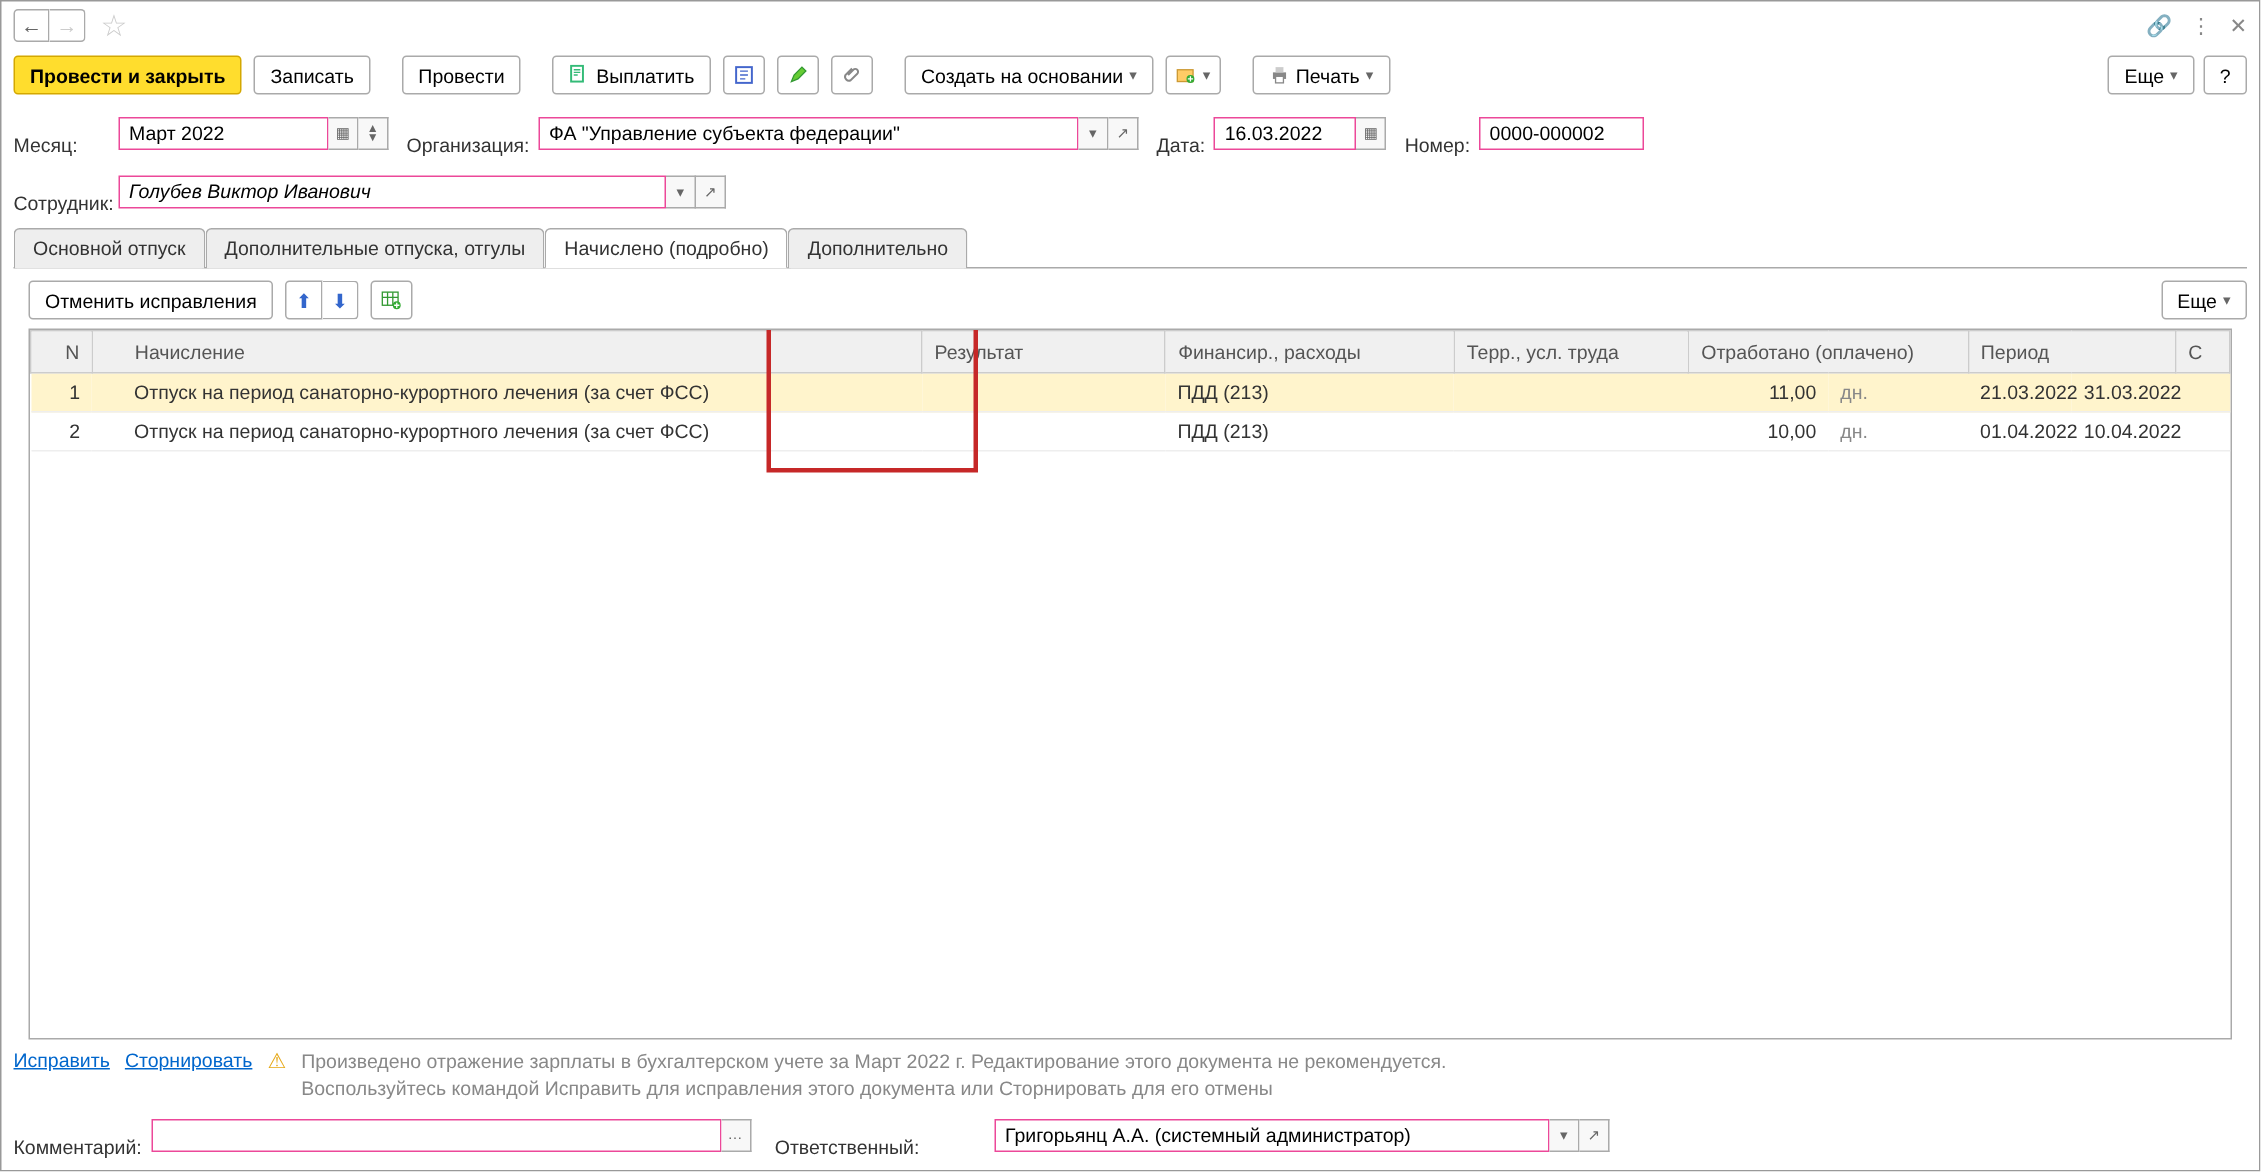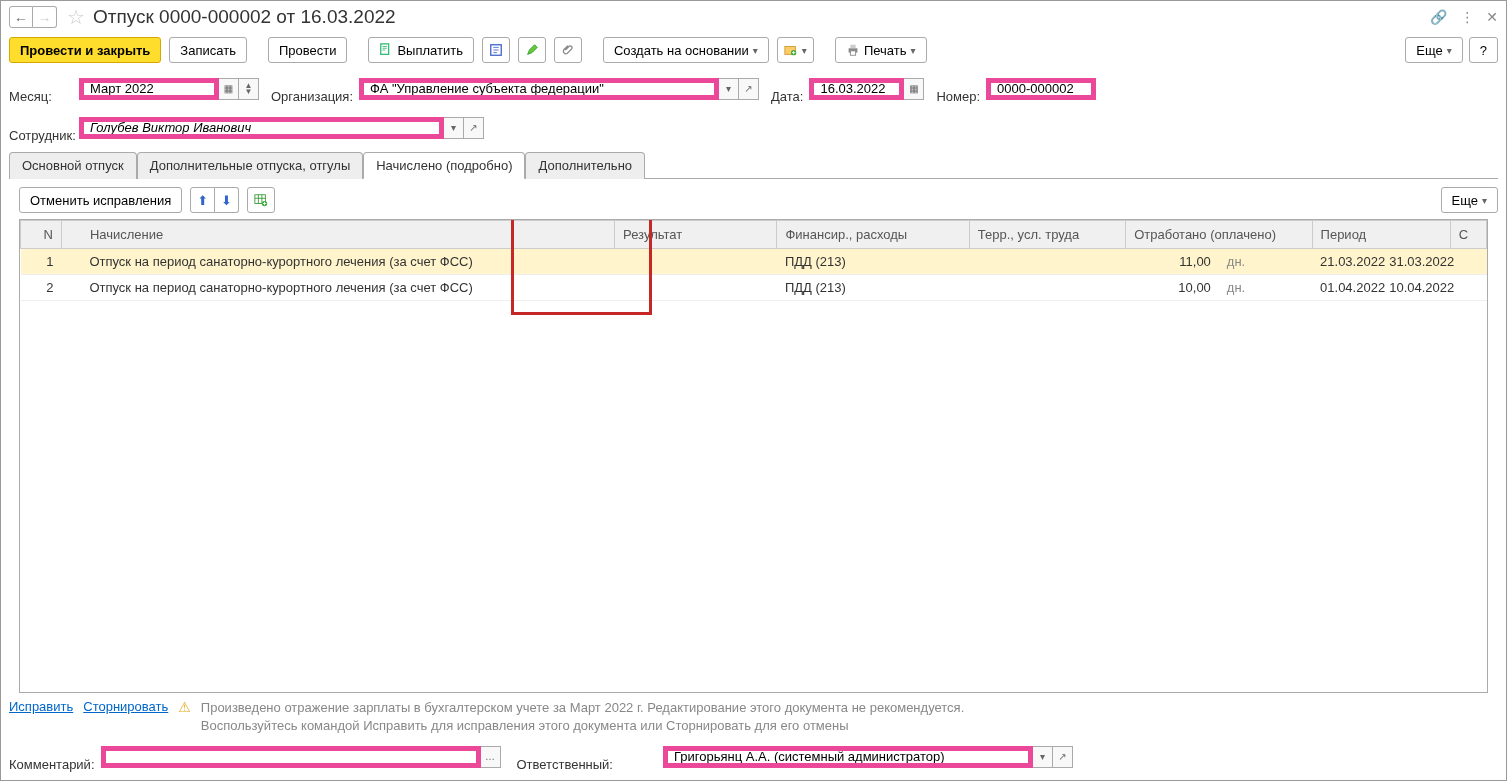--- a/index.html
+++ b/index.html
@@ -20,21 +20,21 @@
 .toolbar { display:flex; align-items:center; padding: 4px 8px 8px; gap:8px; }
 .btn { border: 1px solid #aaa; background:#fff; border-radius:3px; padding: 4px 10px; font-size:13px; cursor:pointer; height:26px; display:inline-flex; align-items:center; gap:4px; }
 .btn-primary { background: #ffdd2d; border-color:#d4a800; font-weight:bold; }
 .btn-icon { padding: 4px 6px; }
 .sep { width:1px; height:20px; background:transparent; margin:0 2px; }
 
 
 .form-row { display:flex; align-items:center; padding: 2px 8px 6px; gap:6px; }
 .label { font-size:13px; color:#333;margin-top:16px; }
 .input-group { display:flex; align-items:stretch; }
-.text-input { border:5px solid #ec4899; padding:2px 6px; font-size:13px; height:22px; background:#fff; }
+.text-input { border:1px solid #ec4899; padding:2px 6px; font-size:13px; height:22px; background:#fff; }
 .suffix-btn { border:1px solid #aaa; border-left:0; background:#f8f8f8; width:20px; display:inline-flex; align-items:center; justify-content:center; font-size:10px; cursor:pointer; color:#666; }
 
 
 .tabs { display:flex; border-bottom:1px solid #aaa; margin: 2px 8px 0; }
 .tab { padding:5px 12px; border:1px solid #aaa; border-bottom:none; background:#eee; cursor:pointer; margin-right:0px; font-size:13px; position:relative; top:1px; border-radius:4px 4px 0 0; }
 .tab.active { background:#fff; border-bottom:1px solid #fff; }
 
 
 .sub-toolbar { display:flex; align-items:center; padding:8px 8px 6px 18px; gap:8px; }
 .move-btns { display:flex; }
@@ -74,21 +74,20 @@
 </style>
 </head>
 <body>
 
 <div class="window">
 
   <div class="titlebar">
     <button class="nav-btn">←</button>
     <button class="nav-btn">→</button>
     <span class="star-icon">☆</span>
-    <span class="title-text">Отпуск 0000-000002 от 16.03.2022</span>
     <div class="titlebar-right">
       <span>🔗</span>
       <span>⋮</span>
       <span>✕</span>
     </div>
   </div>
 
   <div class="toolbar">
     <button class="btn btn-primary">Провести и закрыть</button>
     <button class="btn">Записать</button>

